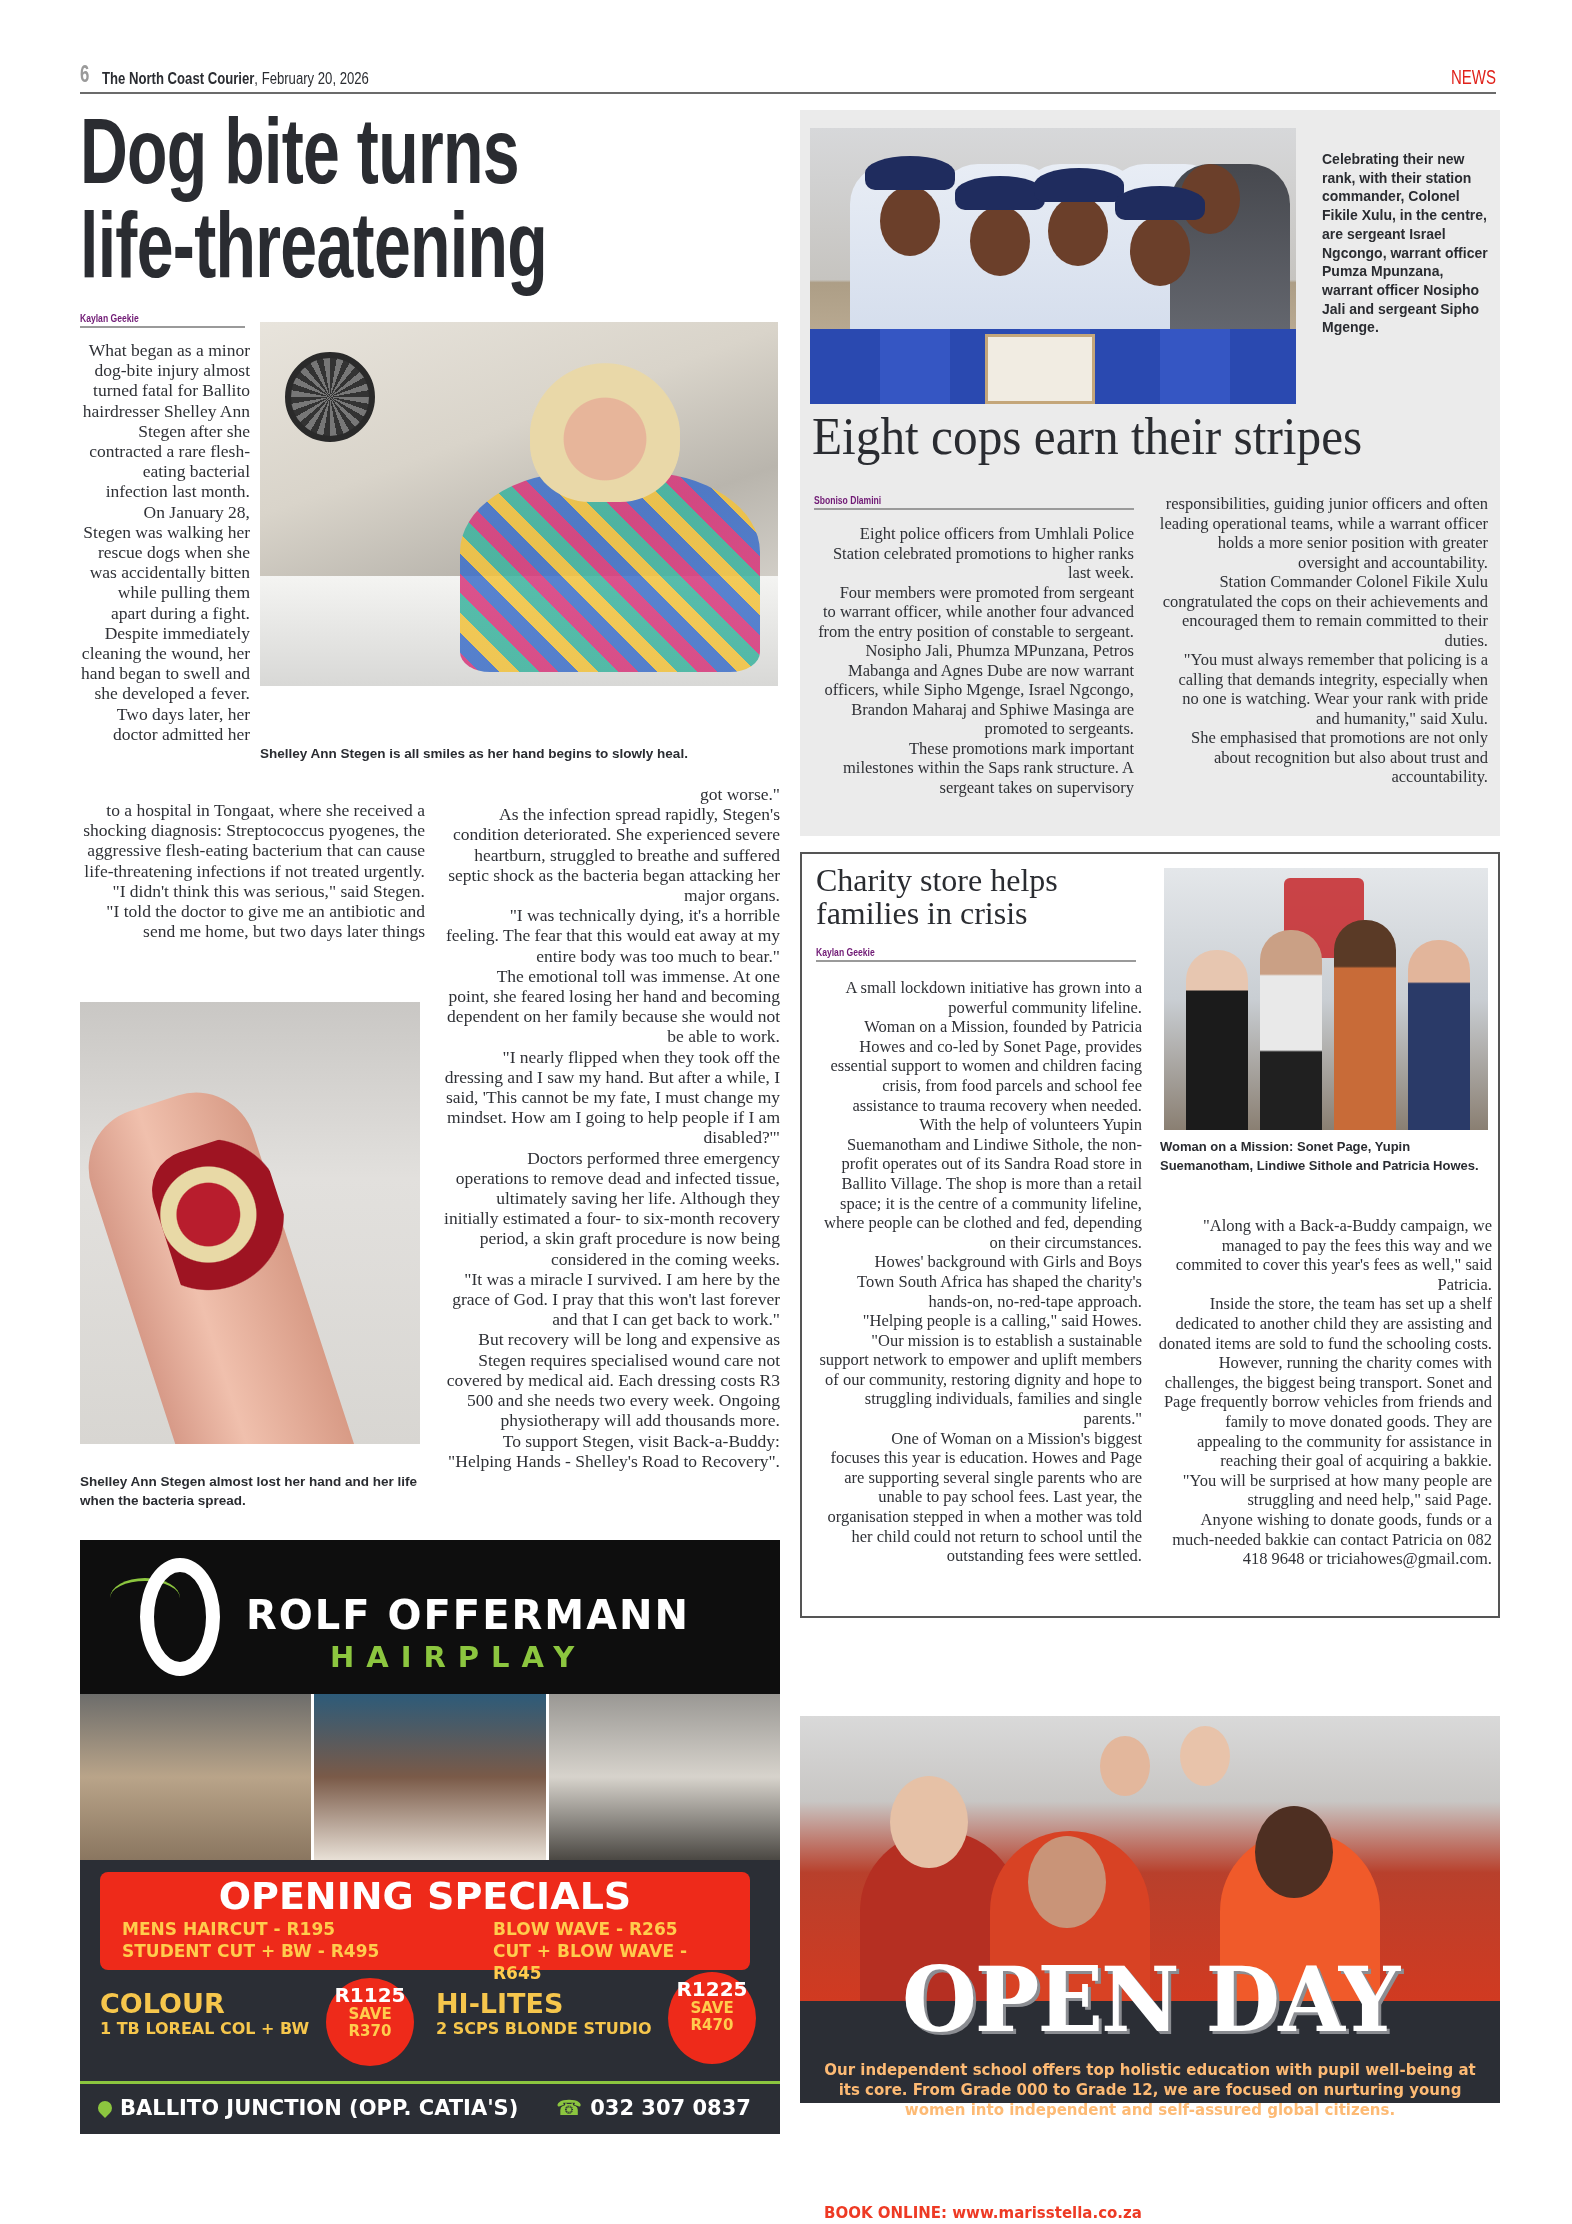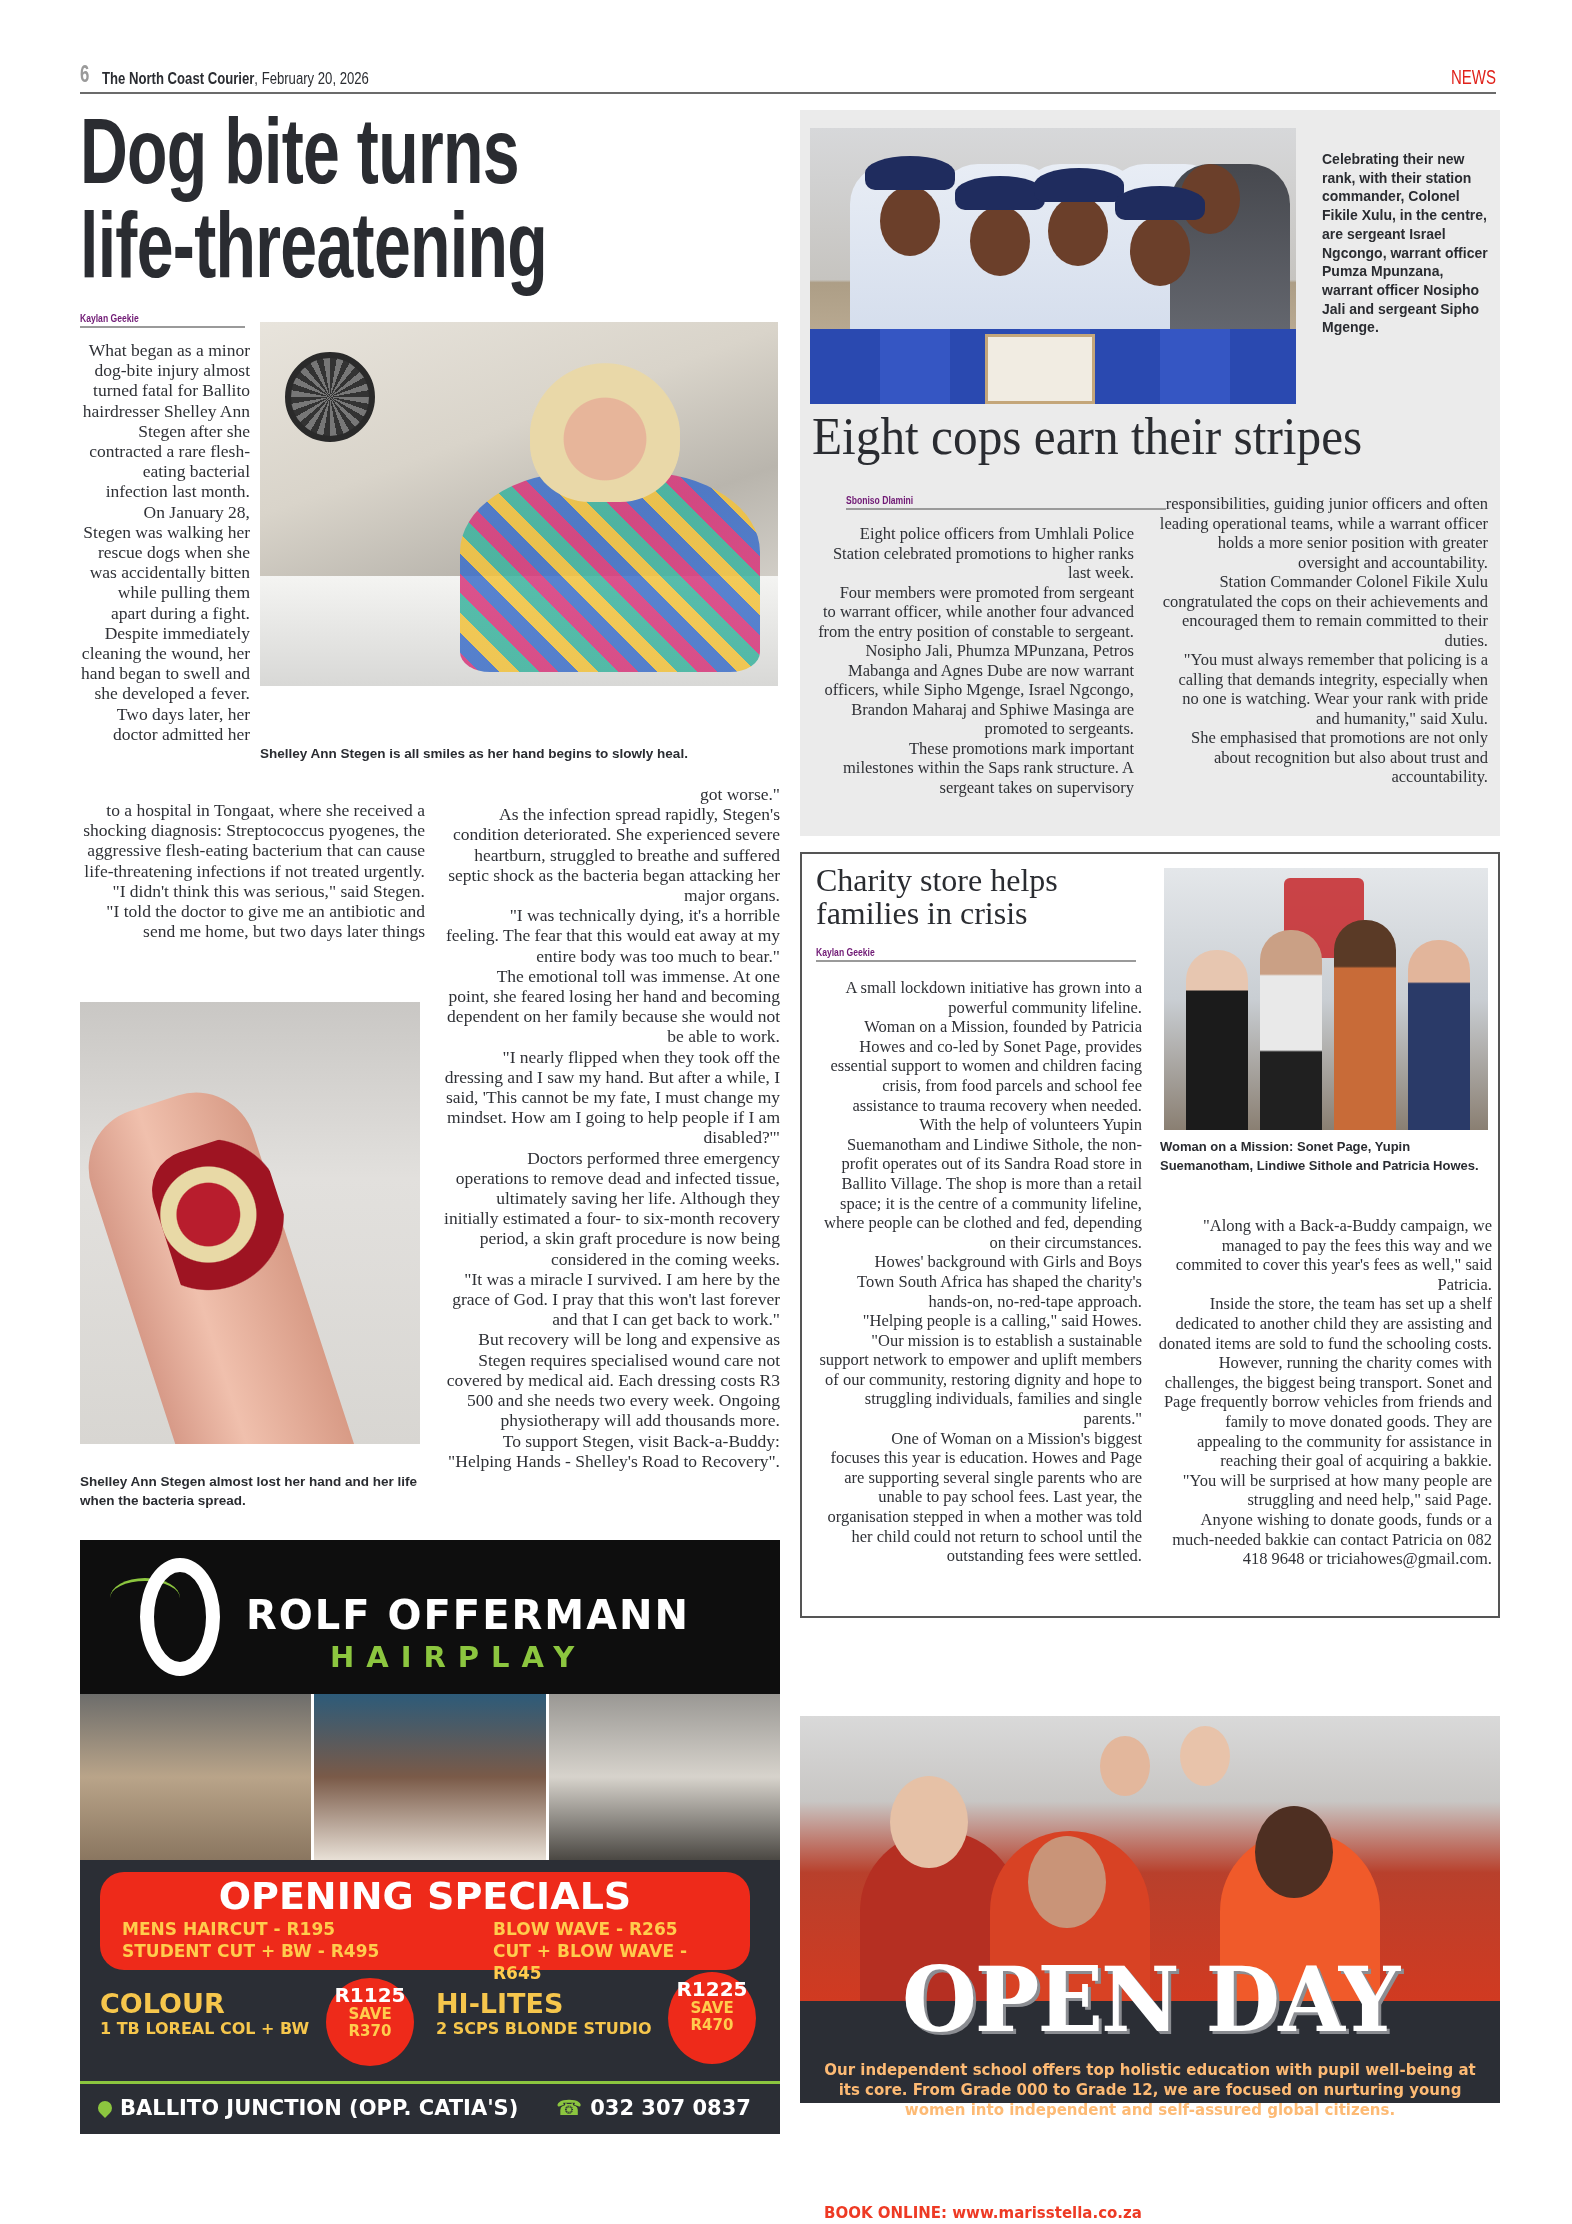--- a/index.html
+++ b/index.html
@@ -51,21 +51,21 @@
   .rolf-top { position: absolute; left: 0; top: 0; width: 100%; height: 154px; background: #0e0e0e; }
   .rolf-o { position: absolute; left: 60px; top: 18px; width: 80px; height: 118px; border: 14px solid #fff; border-radius: 50%; }
   .rolf-lines { position: absolute; left: 30px; top: 38px; width: 70px; height: 40px; border-top: 3px solid #8cc63f; border-radius: 50% 50% 0 0; box-shadow: 0 7px 0 -0px transparent; }
   .rolf-name { position: absolute; left: 166px; top: 52px; font-family: "DejaVu Sans", sans-serif; font-weight: bold; font-size: 40px; color: #fff; letter-spacing: 2px; white-space: nowrap; }
   .rolf-sub { position: absolute; left: 250px; top: 100px; font-family: "DejaVu Sans", sans-serif; font-weight: bold; font-size: 29px; color: #8cc63f; letter-spacing: 12px; white-space: nowrap; }
   .rolf-photos { position: absolute; left: 0; top: 154px; width: 100%; height: 166px; display: flex; gap: 3px; background: #fff; }
   .rolf-photos div { flex: 1; }
   .rp1 { background: linear-gradient(180deg, #6d6d6b, #b9a489 50%, #8a7660); }
   .rp2 { background: linear-gradient(180deg, #2d5b79, #7a5a48 50%, #e8e0d6); }
   .rp3 { background: linear-gradient(180deg, #9a9894, #d7d3cc 50%, #4b4843); }
-  .specials { position: absolute; left: 20px; top: 332px; width: 650px; height: 98px; background: #ee2a1a; border-radius: 24px; text-align: center; }
+  .specials { position: absolute; left: 20px; top: 332px; width: 650px; height: 98px; background: #ee2a1a; border-radius: 8px; text-align: center; }
   .specials-title { font-family: "DejaVu Sans", sans-serif; font-weight: bold; font-size: 38px; color: #fff; padding-top: 2px; letter-spacing: 0px; }
   .specials-grid { display: grid; grid-template-columns: 1fr 1fr; text-align: left; padding: 0 22px 0 22px; font-family: "DejaVu Sans", sans-serif; font-weight: bold; font-size: 17px; line-height: 22px; color: #ffcc4d; }
   .specials-grid .r { padding-left: 68px; }
   .promo-title { font-family: "DejaVu Sans", sans-serif; font-weight: bold; font-size: 27px; color: #f6c64c; }
   .promo-sub { font-family: "DejaVu Sans", sans-serif; font-weight: bold; font-size: 16px; color: #f6c64c; }
   .bubble { border-radius: 50%; background: #ee2a1a; text-align: center; font-family: "DejaVu Sans", sans-serif; font-weight: bold; }
   .bubble .p { color: #fff; font-size: 20px; line-height: 22px; padding-top: 6px; }
   .bubble .s { color: #ffcc4d; font-size: 15px; line-height: 17px; }
   .rolf-bar { position: absolute; left: 0; top: 541px; width: 100%; height: 3px; background: #8cc63f; }
   .rolf-foot { position: absolute; left: 0; top: 544px; width: 100%; height: 50px; font-family: "DejaVu Sans", sans-serif; font-weight: bold; font-size: 21px; color: #fff; }
@@ -156,21 +156,21 @@
     <div class="hat" style="left:145px;top:48px;"></div>
     <div class="hat" style="left:224px;top:40px;"></div>
     <div class="hat" style="left:305px;top:58px;"></div>
     <div class="table"></div>
     <div class="cake"></div>
   </div>
   <div class="caption" style="position:absolute;left:522px;top:40px;width:170px;font-size:14px;line-height:18.7px;">Celebrating their new rank, with their station commander, Colonel Fikile Xulu, in the centre, are sergeant Israel Ngcongo, warrant officer Pumza Mpunzana, warrant officer Nosipho Jali and sergeant Sipho Mgenge.</div>
 
   <div style="position:absolute;left:12px;top:296px;font-family:'Liberation Serif',serif;font-size:53px;line-height:60px;color:#2a2c31;white-space:nowrap;transform:scaleX(0.93);transform-origin:left;">Eight cops earn their stripes</div>
 
-  <div class="byline" style="position:absolute;left:14px;top:384px;width:320px;margin-left:32px;"><span>Sboniso Dlamini</span></div>
+  <div class="byline" style="position:absolute;left:14px;top:384px;width:320px;"><span>Sboniso Dlamini</span></div>
 
   <div class="body" style="position:absolute;left:14px;top:414px;width:320px;font-size:16.5px;line-height:19.5px;">
     <p class="first">Eight police officers from Umhlali Police Station celebrated promotions to higher ranks last week.</p>
     <p>Four members were promoted from sergeant to warrant officer, while another four advanced from the entry position of constable to sergeant. Nosipho Jali, Phumza MPunzana, Petros Mabanga and Agnes Dube are now warrant officers, while Sipho Mgenge, Israel Ngcongo, Brandon Maharaj and Sphiwe Masinga are promoted to sergeants.</p>
     <p>These promotions mark important milestones within the Saps rank structure. A sergeant takes on supervisory</p>
   </div>
   <div class="body" style="position:absolute;left:358px;top:384px;width:330px;font-size:16.5px;line-height:19.5px;">
     <p class="first">responsibilities, guiding junior officers and often leading operational teams, while a warrant officer holds a more senior position with greater oversight and accountability.</p>
     <p>Station Commander Colonel Fikile Xulu congratulated the cops on their achievements and encouraged them to remain committed to their duties.</p>
     <p>"You must always remember that policing is a calling that demands integrity, especially when no one is watching. Wear your rank with pride and humanity," said Xulu.</p>

